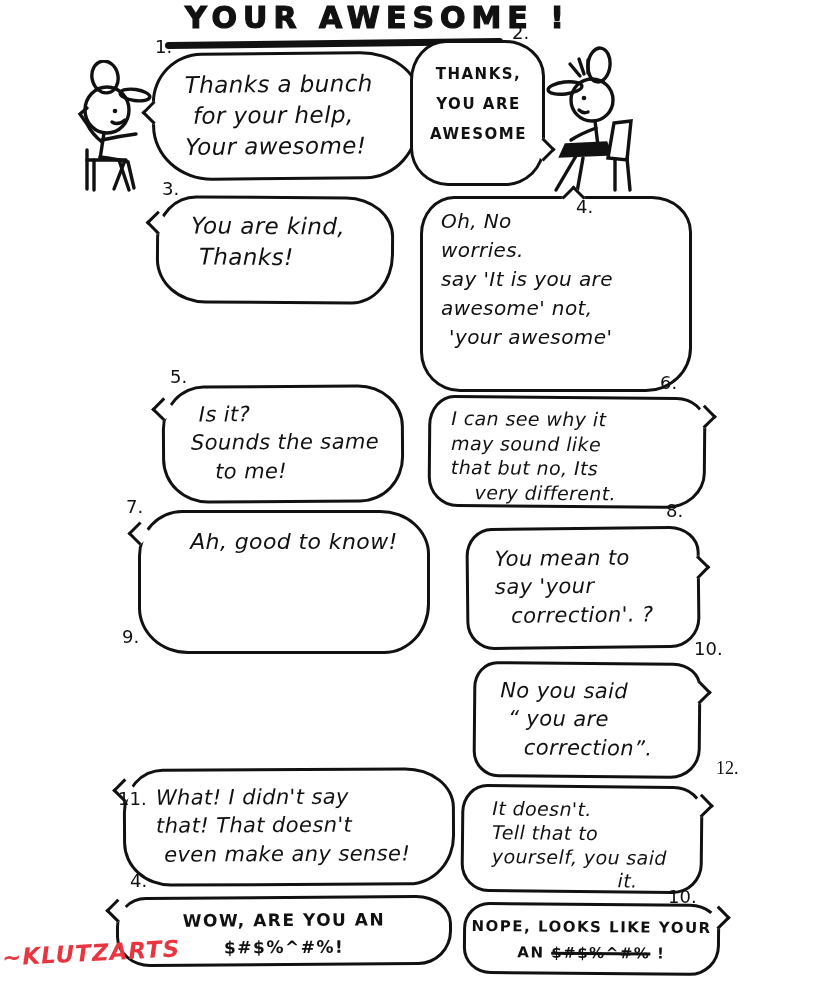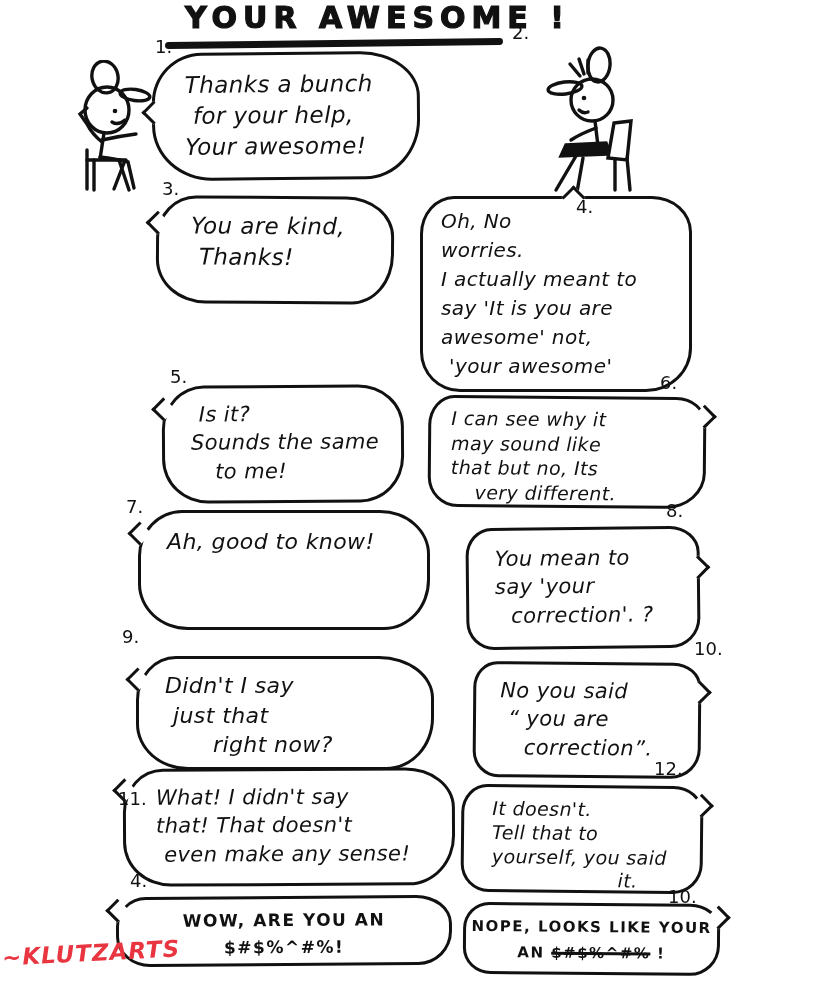--- a/index.html
+++ b/index.html
@@ -45,22 +45,22 @@
   #b3 .tail{top:16px;}
   #b4 { left:420px; top:196px; width:272px; height:196px; padding:8px 6px 6px 18px; font-size:20px; line-height:1.45;
         border-radius:34px 40px 46px 40px / 38px 36px 44px 40px;}
   #b4 .tail{left:142px;}
   #b5 { left:162px; top:385px; width:242px; height:118px; padding:12px 6px 6px 26px; font-size:21px;
         border-radius:42px 46px 44px 46px / 44px 42px 46px 44px; transform:rotate(-0.4deg);}
   #b5 .tail{top:12px;}
   #b6 { left:428px; top:396px; width:278px; height:112px; padding:8px 6px 6px 20px; font-size:19px; line-height:1.3;
         border-radius:26px 30px 40px 30px / 30px 26px 36px 30px; transform:rotate(0.5deg);}
   #b6 .tail{top:8px;}
-  #b7 { left:138px; top:510px; width:292px; height:120px; padding:14px 6px 6px 26px; font-size:22px;
-        border-radius:44px 50px 46px 50px / 46px 44px 50px 46px;}
+  #b7 { left:138px; top:510px; width:292px; height:144px; padding:14px 6px 6px 26px; font-size:22px;
+        border-radius:44px 50px 46px 50px / 46px 44px 50px 46px;text-align:center;}
   #b7 .tail{top:12px;}
   #b8 { left:466px; top:527px; width:234px; height:122px; padding:14px 6px 6px 26px; font-size:21px;
         border-radius:26px 30px 30px 28px / 28px 26px 30px 28px; transform:rotate(-0.6deg);}
   #b8 .tail{top:30px;}
   #b9 { left:136px; top:656px; width:298px; height:114px; padding:12px 6px 6px 26px; font-size:22px;
         border-radius:40px 55px 48px 52px / 44px 42px 52px 46px;}
   #b9 .tail{top:12px;}
   #b10 { left:473px; top:662px; width:228px; height:116px; padding:12px 6px 6px 24px; font-size:21px;
         border-radius:24px 28px 30px 26px / 26px 24px 30px 26px; transform:rotate(0.5deg);}
   #b10 .tail{top:18px;}
@@ -76,21 +76,21 @@
   #b14 { left:463px; top:903px; width:257px; height:72px; padding:9px 4px 4px 4px; font-size:15px; text-align:center; line-height:1.7;
         border-radius:26px 30px 30px 28px / 26px 24px 30px 26px; transform:rotate(0.5deg);}
   #b14 .tail{top:2px;}
 
   .num { position:absolute; font-size:18px; color:#111; }
   #n1{left:155px; top:36px;}  #n2{left:512px; top:22px;}
   #n3{left:162px; top:178px;} #n4{left:576px; top:196px;}
   #n5{left:170px; top:366px;} #n6{left:660px; top:372px;}
   #n7{left:126px; top:496px;} #n8{left:666px; top:500px;}
   #n9{left:122px; top:626px;} #n10{left:694px; top:638px;}
-  #n11{left:118px; top:742px;margin-top:46px;} #n12{left:654px; top:758px;}
+  #n11{left:118px; top:742px;margin-top:46px;} #n12{left:716px; top:758px;font-family:Liberation Serif, serif;}
   #n13{left:130px; top:870px;} #n14{left:668px; top:886px;}
 
   .figure { position:absolute; }
   #fig-left { left:62px; top:60px; }
   #fig-right { left:536px; top:46px; }
   .figure svg { display:block; }
 
   .signature {
     position:absolute; left:2px; top:940px; color:#e8353f;
     font-size:23px; font-style:italic; font-weight:bold;
@@ -146,34 +146,39 @@
   </div>
 
   <div class="bubble hand" id="b1">
     <span class="tail tl"></span>
     <div class="line">Thanks a bunch</div>
     <div class="line in8">for your help,</div>
     <div class="line">Your awesome!</div>
   </div>
   <span class="num" id="n1">1.</span>
 
+  <div class="bubble caps" id="b2">
+    <span class="tail tr"></span>
+    <div class="line">THANKS,</div>
+    <div class="line">YOU ARE</div>
+    <div class="line">AWESOME</div>
+  </div>
   <span class="num" id="n2">2.</span>
 
   <div class="bubble hand" id="b3">
     <span class="tail tl"></span>
     <div class="line">You are kind,</div>
     <div class="line in8">Thanks!</div>
   </div>
   <span class="num" id="n3">3.</span>
 
   <div class="bubble hand" id="b4">
     <span class="tail tt"></span>
     <div class="line">Oh, No</div>
     <div class="line">worries.</div>
-    <div class="line">I actually meant to</div>
     <div class="line">say 'It is you are</div>
     <div class="line">awesome' not,</div>
     <div class="line in8">'your awesome'</div>
   </div>
   <span class="num" id="n4">4.</span>
 
   <div class="bubble hand" id="b5">
     <span class="tail tl"></span>
     <div class="line in8">Is it?</div>
     <div class="line">Sounds the same</div>
@@ -197,26 +202,20 @@
   <span class="num" id="n7">7.</span>
 
   <div class="bubble hand" id="b8">
     <span class="tail tr"></span>
     <div class="line">You mean to</div>
     <div class="line">say 'your</div>
     <div class="line in16">correction'. ?</div>
   </div>
   <span class="num" id="n8">8.</span>
 
-  <div class="bubble hand" id="b9">
-    <span class="tail tl"></span>
-    <div class="line">Didn't I say</div>
-    <div class="line in8">just that</div>
-    <div class="line in48">right now?</div>
-  </div>
   <span class="num" id="n9">9.</span>
 
   <div class="bubble hand" id="b10">
     <span class="tail tr"></span>
     <div class="line">No you said</div>
     <div class="line in8">“ you are</div>
     <div class="line in24">correction”.</div>
   </div>
   <span class="num" id="n10">10.</span>
 

